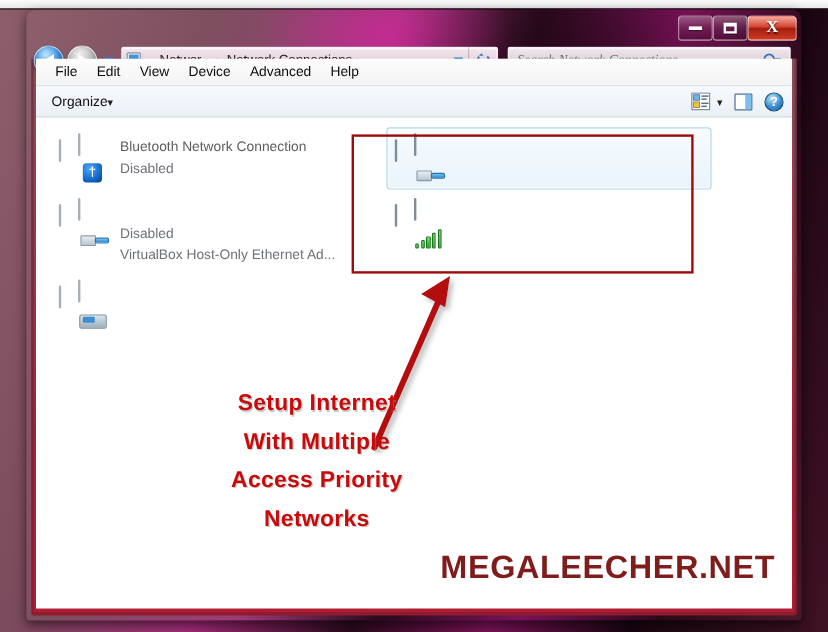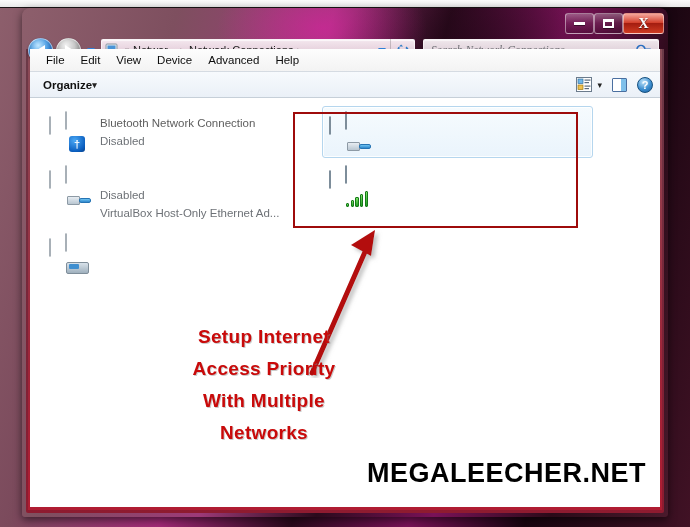--- a/index.html
+++ b/index.html
@@ -131,21 +131,21 @@
     border-bottom:1px solid #d5dbe2;
   }
   .menuitem{ font-size:11.5px;color:#0c0c0c;padding:3px 8px;cursor:pointer;border-radius:2px; }
 
   
   #toolbar{
     height:26px; background:linear-gradient(180deg,#f7fafd,#eaf0f7);
     display:flex; align-items:center; padding:0 7px;
     border-bottom:1px solid #c6cfd8;
   }
-  #organize{ display:flex;align-items:center;gap:0;font-size:11.5px;color:#111;padding:3px 6px;cursor:pointer;border-radius:2px;font-weight:bold;}
+  #organize{ display:flex;align-items:center;gap:0;font-size:11.5px;color:#111;padding:3px 6px;cursor:pointer;border-radius:2px;}
   .tbspacer{ margin-left:auto; }
   .tbicon{ display:flex;align-items:center;justify-content:center;cursor:pointer;margin-left:10px; }
   #preview-icon{ width:15px;height:14px;border:1.5px solid #4a6fa0;border-radius:1px;background:#fff;position:relative; }
   #preview-icon::after{ content:"";position:absolute;right:0;top:0;width:5px;height:100%;background:#7fc0ea;}
   #help-icon{
     width:16px;height:16px;border-radius:50%;
     background:radial-gradient(circle at 38% 28%,#bfe3fa,#3d8fd0 55%,#1a5f9e);
     color:#fff;font:bold 11px "Liberation Sans",sans-serif;
     display:flex;align-items:center;justify-content:center;
     border:1px solid #15507f;
@@ -215,21 +215,21 @@
     position:absolute; left:84px; top:223px; width:300px;
     text-align:center;
     font:bold 19px "Liberation Sans", sans-serif;
     color:#c90a0a; line-height:32px; letter-spacing:.3px;
     text-shadow:1px 1px 0 rgba(140,140,140,.45);
     pointer-events:none;
   }
   #watermark{
     position:absolute; right:14px; bottom:18px;
     font:bold 27px "Liberation Sans", sans-serif;
-    color:#000000; letter-spacing:.5px; pointer-events:none;
+    color:#7f1d1d; letter-spacing:.5px; pointer-events:none;
   }
 </style>
 </head>
 <body>
 
 <div id="desktop"></div>
 <div id="topwhite"></div>
 <div id="topline"></div>
 
 <div id="window">
@@ -420,22 +420,22 @@
             </filter>
           </defs>
           <g filter="url(#sh)">
             <line x1="27" y1="150" x2="83" y2="22" stroke="#b30f0f" stroke-width="5" stroke-linecap="round"></line>
             <polygon points="90,7 66,22 86,33" fill="#b30f0f"></polygon>
           </g>
         </svg>
 
         <div id="annot">
           <div>Setup Internet</div>
+          <div>With Multiple</div>
           <div>Access Priority</div>
-          <div>With Multiple</div>
           <div>Networks</div>
         </div>
 
         <div id="watermark">MEGALEECHER.NET</div>
       </div>
     </div>
   </div>
 </div>
 
 </body></html>

